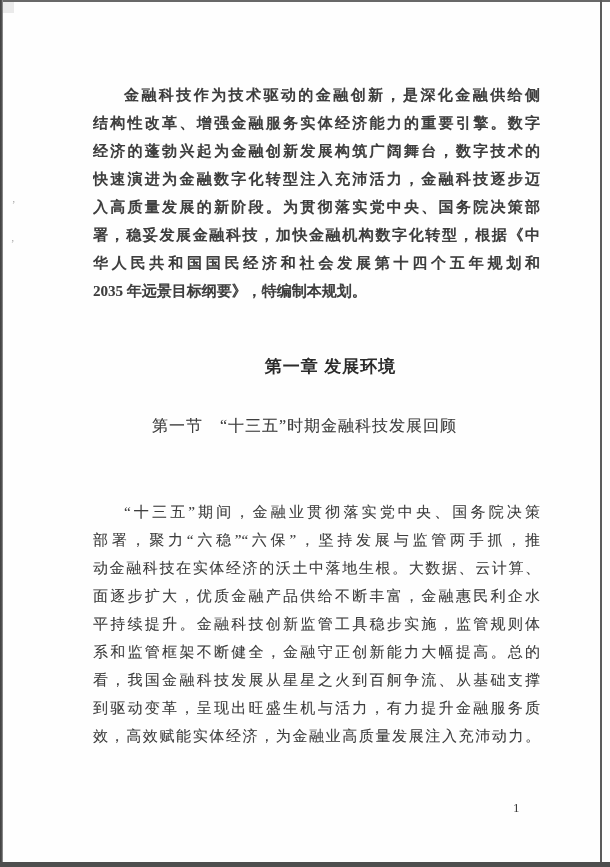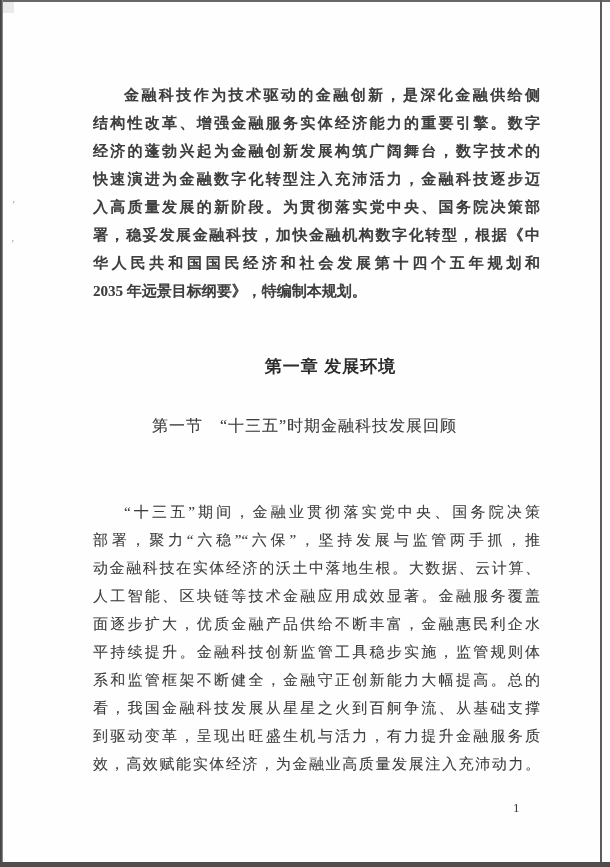--- a/index.html
+++ b/index.html
@@ -87,21 +87,20 @@
     </div>
 
   <h1 class="chapter-heading">第一章 发展环境</h1>
 
   <h2 class="section-heading">第一节　“十三五”时期金融科技发展回顾</h2>
 
   <div class="paragraph para-2">
       <div class="line indent">“十三五”期间，金融业贯彻落实党中央、国务院决策</div>
       <div class="line">部署，聚力“六稳”“六保”，坚持发展与监管两手抓，推</div>
       <div class="line">动金融科技在实体经济的沃土中落地生根。大数据、云计算、</div>
-      <div class="line">人工智能、区块链等技术金融应用成效显著。金融服务覆盖</div>
       <div class="line">面逐步扩大，优质金融产品供给不断丰富，金融惠民利企水</div>
       <div class="line">平持续提升。金融科技创新监管工具稳步实施，监管规则体</div>
       <div class="line">系和监管框架不断健全，金融守正创新能力大幅提高。总的</div>
       <div class="line">看，我国金融科技发展从星星之火到百舸争流、从基础支撑</div>
       <div class="line">到驱动变革，呈现出旺盛生机与活力，有力提升金融服务质</div>
       <div class="line">效，高效赋能实体经济，为金融业高质量发展注入充沛动力。</div>
     </div>
 
   <div class="page-number">1</div>
 </div>

